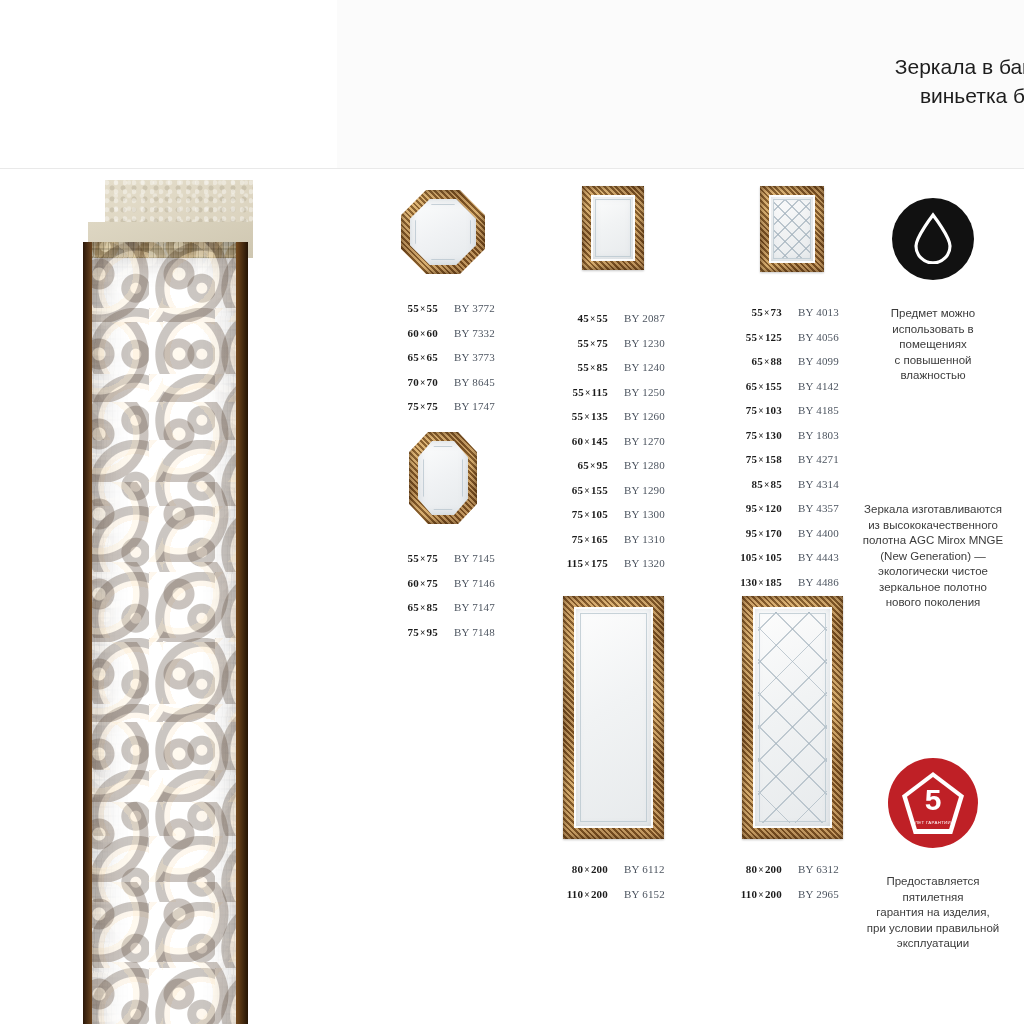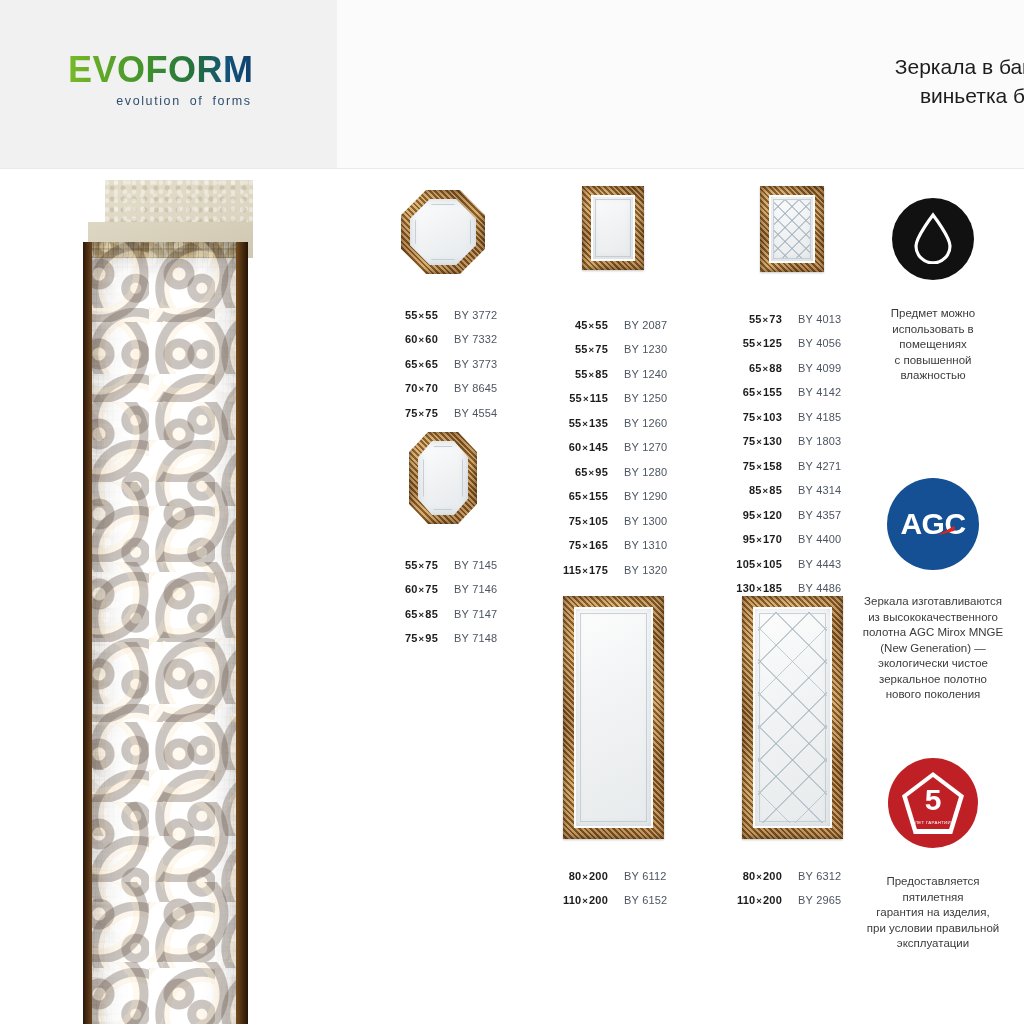--- a/index.html
+++ b/index.html
@@ -100,21 +100,21 @@
     box-shadow:inset 0 0 8px rgba(150,165,175,.45);}
   .oct-in:after{content:"";position:absolute;inset:5px;
     clip-path:polygon(30% 0,70% 0,100% 30%,100% 70%,70% 100%,30% 100%,0 70%,0 30%);
     border:1px solid rgba(186,199,208,.8);}
   .oct-v{clip-path:polygon(28% 0,72% 0,100% 22%,100% 78%,72% 100%,28% 100%,0 78%,0 22%);}
   .oct-v .oct-in{clip-path:polygon(28% 0,72% 0,100% 22%,100% 78%,72% 100%,28% 100%,0 78%,0 22%);}
   .oct-v .oct-in:after{clip-path:polygon(28% 0,72% 0,100% 22%,100% 78%,72% 100%,28% 100%,0 78%,0 22%);}
 
   
   .sizes{margin-top:14px;}
-  .srow{display:flex;align-items:flex-end;height:24.5px;font-size:11px;}
+  .srow{display:flex;align-items:center;height:24.5px;font-size:11px;font-family:Liberation Serif, serif;}
   .sdim{width:70px;text-align:right;font-weight:bold;color:#1c1c1c;letter-spacing:.2px;}
   .sdim .x{font-weight:bold;font-size:9.5px;color:#1c1c1c;margin:0 1px;}
   .scode{padding-left:16px;color:#4d5560;font-size:11px;letter-spacing:.2px;}
 
   
   .feature{position:absolute;width:186px;text-align:center;}
   .badge{margin:0 auto;}
   .feat-text{margin-top:14px;font-size:11.5px;line-height:15.5px;color:#3b3b3b;}
 
   .circ{border-radius:50%;position:relative;}
@@ -134,26 +134,20 @@
   .pent-num{color:#fff;font-size:30px;font-weight:bold;line-height:1;margin-top:-6px;}
   .pent-cap{position:absolute;left:0;bottom:4px;width:100%;text-align:center;
     color:#fff;font-size:4.4px;letter-spacing:.3px;}
 </style>
 </head>
 <body>
 
 <div class="page">
 
   <div class="header">
-    <div class="header-left">
-      <div class="logo">
-        <div class="logo-word">EVOFORM</div>
-        <div class="logo-sub">evolution of forms</div>
-      </div>
-    </div>
     <div class="header-right">
       <div class="title">
         <span>Зеркала в багетной раме</span>
         <span>виньетка бронзовая</span>
       </div>
     </div>
   </div>
   <div class="hdr-divider"></div>
 
   <div class="frame-sample">
@@ -185,21 +179,21 @@
         <div class="srow">
           <div class="sdim">65<span class="x">×</span>65</div>
           <div class="scode">BY 3773</div>
         </div>
         <div class="srow">
           <div class="sdim">70<span class="x">×</span>70</div>
           <div class="scode">BY 8645</div>
         </div>
         <div class="srow">
           <div class="sdim">75<span class="x">×</span>75</div>
-          <div class="scode">BY 4554</div>
+          <div class="scode">BY 1747</div>
         </div>
       </div>
   </div>
 
   <div class="col" style="left:368px;top:432px;width:150px;">
     <div class="thumb-wrap">
       <div class="m-frame oct oct-v" style="width:68px;height:92px;">
         <div class="oct-in"></div>
       </div>
     </div>
@@ -385,24 +379,20 @@
     <div class="circ badge" style="width:82px;height:82px;background:#111111;">
       <svg class="drop" width="42" height="52" viewBox="0 0 42 52">
         <path d="M21 3 C21 3 4 25 4 34 a17 17 0 0 0 34 0 C38 25 21 3 21 3 Z" fill="none" stroke="#ffffff" stroke-width="3.2"></path>
         <path d="M31 34 a8 8 0 0 1 -8 8 a8 8 0 0 0 8 -8 Z" fill="#ffffff"></path>
       </svg>
     </div>
     <div class="feat-text" style="margin-top:26px;">Предмет можно<br>использовать в<br>помещениях<br>с повышенной<br>влажностью</div>
   </div>
 
   <div class="feature" style="left:840px;top:478px;">
-    <div class="circ badge" style="width:92px;height:92px;background:#154f94;">
-      <div class="agc-txt">AGC</div>
-      <div class="agc-red"></div>
-    </div>
     <div class="feat-text" style="margin-top:24px;">Зеркала изготавливаются<br>из высококачественного<br>полотна AGC Mirox MNGE<br>(New Generation) —<br>экологически чистое<br>зеркальное полотно<br>нового поколения</div>
   </div>
 
   <div class="feature" style="left:840px;top:758px;">
     <div class="circ badge" style="width:90px;height:90px;background:#bf2026;">
       <div class="pent-wrap">
         <div class="pent"></div>
         <div class="pent-in">
           <span class="pent-num">5</span>
           <span class="pent-cap">ЛЕТ ГАРАНТИИ</span>

